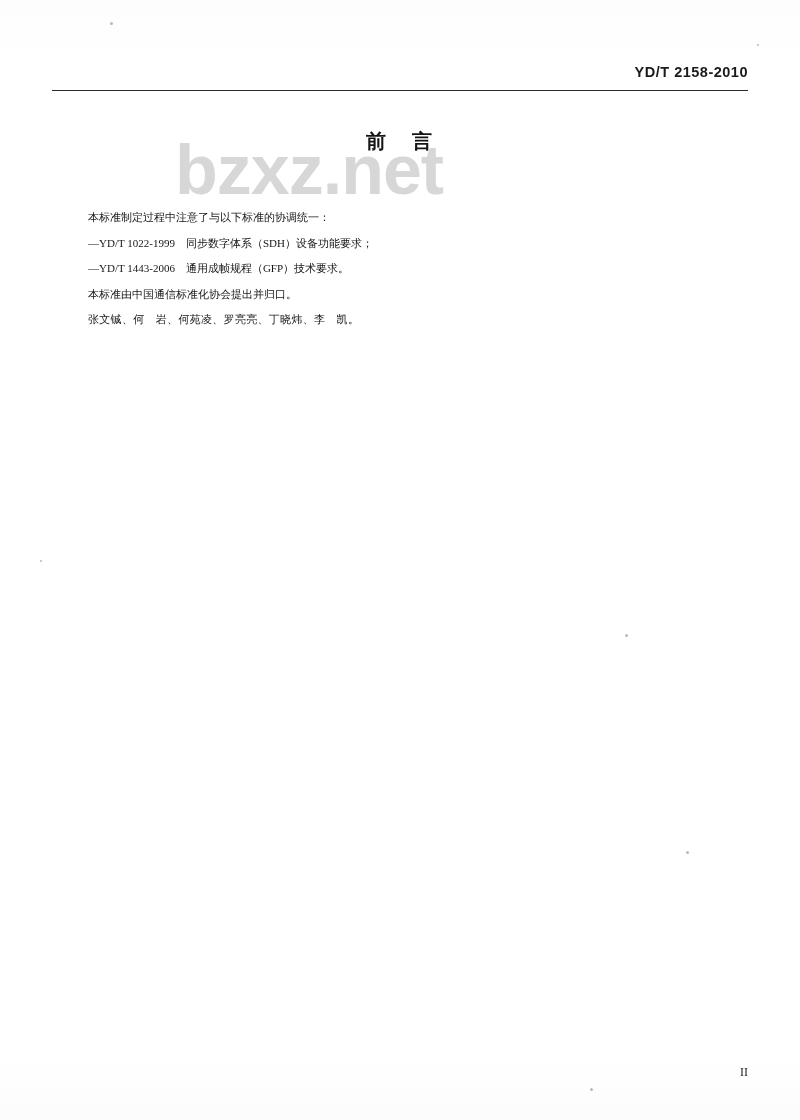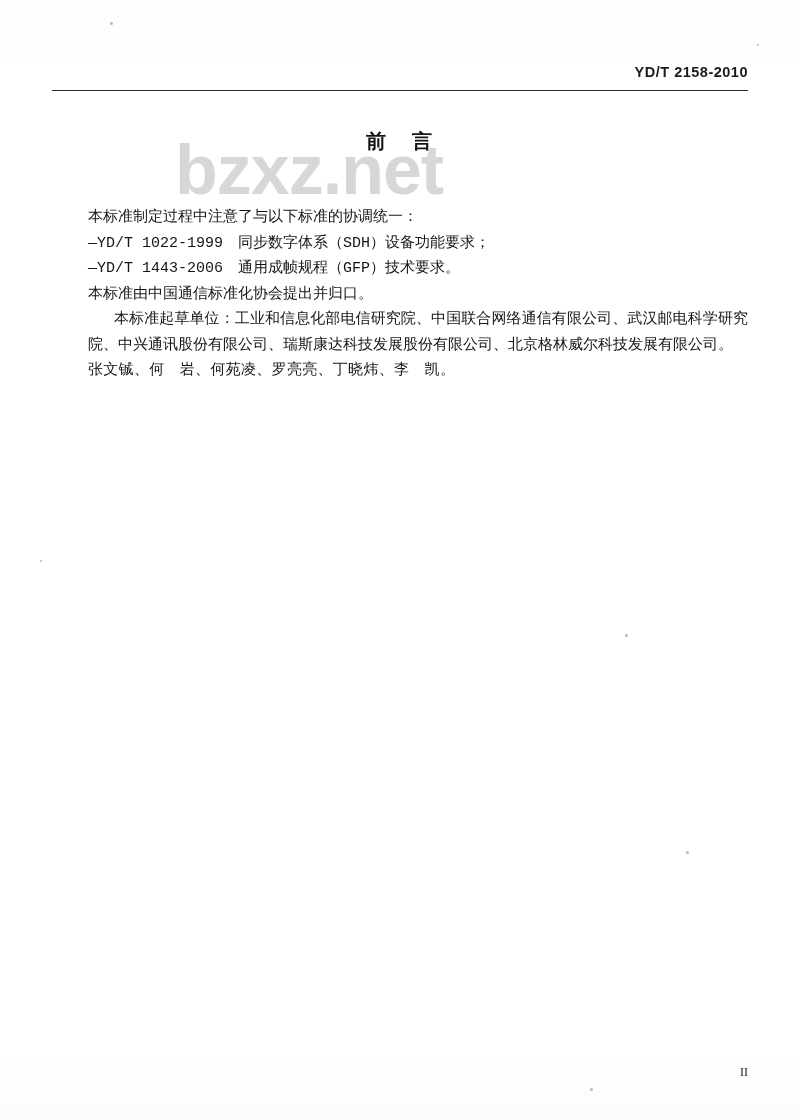--- a/index.html
+++ b/index.html
@@ -88,22 +88,22 @@
   }
 
   
   .body-block {
     position: absolute;
     left: 88px;
     right: 52px;
     top: 205px;
   }
   .para {
-    font-family: Liberation Mono, monospace;
-    font-size: 15px;
+    font-family: Liberation Serif, serif;
+    font-size: 11px;
     line-height: 25.5px;
     color: #151515;
     white-space: nowrap;
   }
   .para.indent {
     text-indent: 26px;
   }
   .para.wrap {
     white-space: normal;
     text-align: justify;
@@ -144,21 +144,20 @@
       <span>前</span><span class="gap"></span><span>言</span>
     </div>
 
     <div class="body-block">
 
       <div class="para">本标准制定过程中注意了与以下标准的协调统一：</div>
       <div class="para">—YD/T 1022-1999　同步数字体系（SDH）设备功能要求；</div>
       <div class="para">—YD/T 1443-2006　通用成帧规程（GFP）技术要求。</div>
       <div class="para">本标准由中国通信标准化协会提出并归口。</div>
 
-      <div class="para wrap indent"><span>本标准起草单位：</span><span>工业和信息化部电信研究院、中国联合网络通信有限公司、武汉邮电科学研究院、中兴通讯股份有限公司、瑞斯康达科技发展股份有限公司、北京格林威尔科技发展有限公司。</span></div>
 
 
       <div class="para loose"><span>张文铖、何　岩、何苑凌、罗亮亮、丁晓炜、李　凯。</span></div>
 
     </div>
 
     <div class="page-number">II</div>
 
   </div>
 </div>

